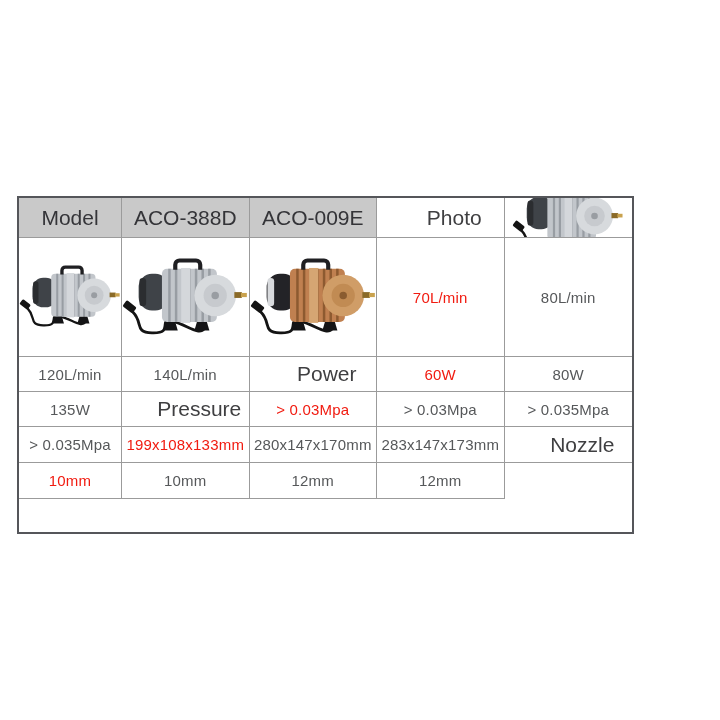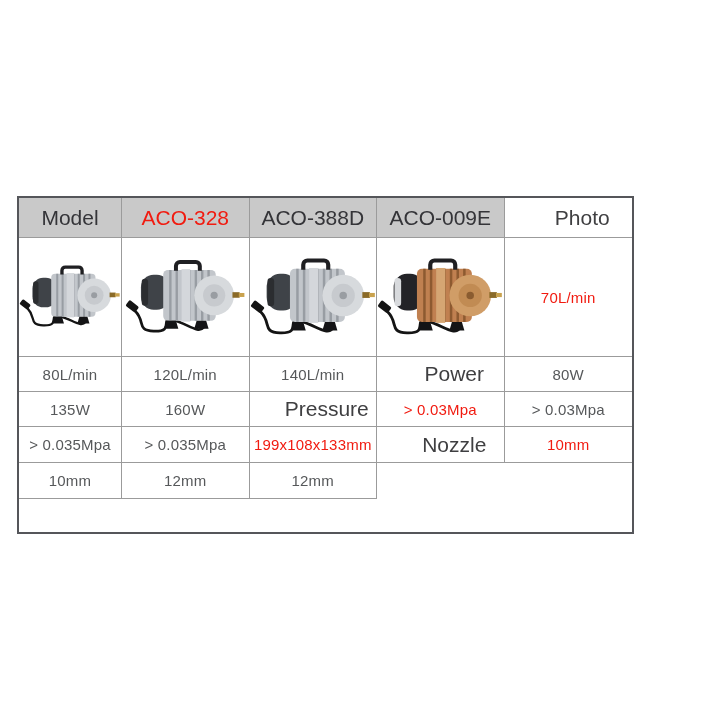--- a/index.html
+++ b/index.html
@@ -38,21 +38,20 @@
   .photo-cell{background:#fff;}
   .photo-cell svg{display:block;}
 </style>
 </head>
 <body>
 
 <div class="stage">
   <div class="table">
 
     <div class="cell head">Model</div>
-    <div class="cell head hl">ACO-328</div>
     <div class="cell head">ACO-388D</div>
     <div class="cell head">ACO-009E</div>
 
     <div class="cell label-col">Photo</div>
     <div class="cell photo-cell">
         <svg viewBox="0 0 152 118" width="112" style="--body: #c2c6cb; --stripe: #989da3; --band: #d4d7db; --head: #d7dadd; --head2: #c7cace; --hub: #999da2; --motor: #3f4348; --cap: #2b2d30;">
     <g>
       <rect x="2" y="66" width="15" height="9" rx="2" fill="#141414" transform="rotate(38 9 70)"></rect>
       <path d="M13 77 C 26 90 14 101 36 102 C 64 103 42 84 60 88 C 78 92 92 106 99 97" fill="none" stroke="#141414" stroke-width="3.4" stroke-linecap="round"></path>
     </g>
@@ -174,31 +173,33 @@
     </g>
   </svg>
       </div>
 
     <div class="cell value hl">70L/min</div>
     <div class="cell value">80L/min</div>
     <div class="cell value">120L/min</div>
     <div class="cell value">140L/min</div>
 
     <div class="cell label-col">Power</div>
+    <div class="cell value hl">60W</div>
     <div class="cell value">80W</div>
     <div class="cell value">135W</div>
-    <div class="cell value">160W</div>
 
     <div class="cell label-col">Pressure</div>
     <div class="cell value hl">&gt; 0.03Mpa</div>
     <div class="cell value">&gt; 0.03Mpa</div>
     <div class="cell value">&gt; 0.035Mpa</div>
     <div class="cell value">&gt; 0.035Mpa</div>
 
     <div class="cell value hl">199x108x133mm</div>
+    <div class="cell value">280x147x170mm</div>
+    <div class="cell value">283x147x173mm</div>
 
     <div class="cell label-col">Nozzle</div>
     <div class="cell value hl">10mm</div>
     <div class="cell value">10mm</div>
     <div class="cell value">12mm</div>
     <div class="cell value">12mm</div>
 
   </div>
 </div>
 

